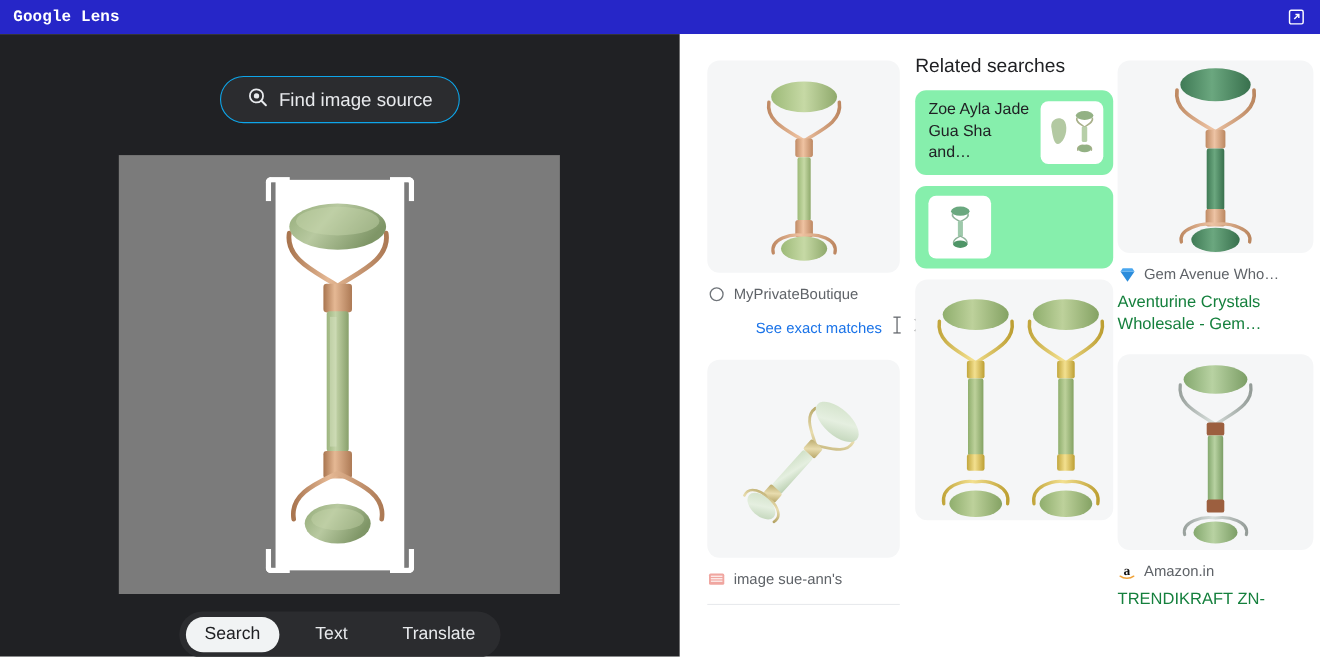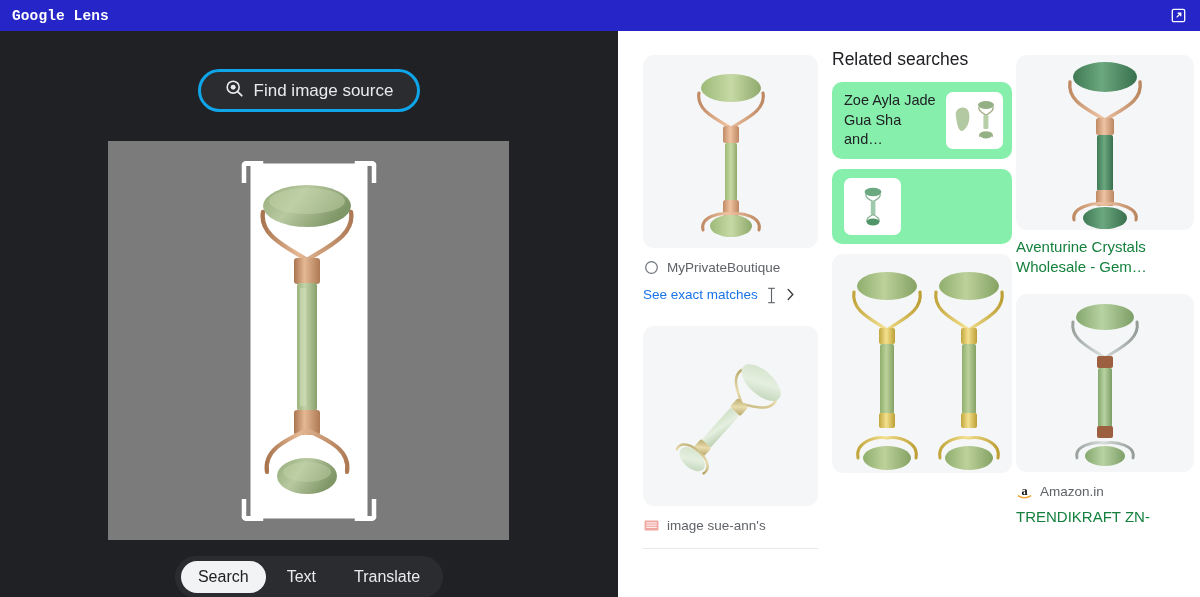--- a/index.html
+++ b/index.html
@@ -34,21 +34,21 @@
     position: absolute; left: 0; top: 31px; width: 618px; height: 566px;
     background: #202124;
   }
   .find-source-wrap {
     position: absolute; top: 38px; left: 0; width: 618px;
     display: flex; justify-content: center;
   }
   .find-source {
     display: inline-flex; align-items: center; gap: 10px;
     height: 43px; padding: 0 24px;
-    border: 3px solid #0ea5e9; border-radius: 24px;
+    border: 1px solid #0ea5e9; border-radius: 24px;
     background: #2b2c2f;
     color: #e8eaed; font-size: 17px; font-weight: 500;
     white-space: nowrap;
   }
   .find-source .lens-ico { display: block; }
 
   
   .img-stage {
     position: absolute; left: 108px; top: 110px;
     width: 401px; height: 399px;
@@ -73,21 +73,21 @@
   .sel i.bl { left: 0; bottom: 0; border-right: none; border-top: none; border-bottom-left-radius: 5px;}
   .sel i.br { right: 0; bottom: 0; border-left: none; border-top: none; border-bottom-right-radius: 5px;}
 
   
   .modes {
     position: absolute; left: 0; top: 525px; width: 618px;
     display: flex; justify-content: center;
   }
   .modes-inner {
     display: inline-flex; align-items: center;
-    background: #2b2c2f; border-radius: 22px; padding: 5px 6px; gap: 4px;
+    background: #2b2c2f; border-radius: 22px; padding: 5px 6px; gap: 16px;
   }
   .mode {
     padding: 7px 17px; border-radius: 18px;
     font-size: 16px; color: #e8eaed; white-space: nowrap;
   }
   .mode.active { background: #f1f3f4; color: #202124; font-weight: 500; }
 
   
   .results {
     position: absolute; left: 618px; top: 31px; width: 582px; height: 566px;
@@ -102,21 +102,21 @@
     background: #f5f6f7; border-radius: 11px; overflow: hidden;
     display: flex; align-items: center; justify-content: center;
     position: relative;
   }
   .src-row { display: flex; align-items: center; gap: 7px; margin-top: 11px; }
   .favicon { width: 17px; height: 17px; flex: 0 0 17px; display: flex; align-items: center; justify-content: center; }
   .src-name { font-size: 13.5px; color: #5f6368; white-space: nowrap; overflow: hidden; text-overflow: ellipsis; }
   .res-title {
     margin-top: 7px; font-size: 15px; line-height: 1.33; color: #15803d;
   }
-  .exact-row { display: flex; gap: 8px; margin-top: 11px; }
+  .exact-row { display: flex; align-items: center; gap: 8px; margin-top: 11px; margin-left: 44px; }
   .exact-link { font-size: 13.5px; color: #1a73e8; white-space: nowrap; }
 
   
   .rel-head { font-size: 17.5px; color: #202124; margin: 18px 0 12px 0; }
   .rel-chip {
     display: flex; align-items: center; justify-content: space-between;
     background: #86efac; border-radius: 10px; padding: 9px 9px 9px 12px;
     margin-bottom: 10px; gap: 8px;
   }
   .rel-txt { font-size: 14.5px; line-height: 1.35; color: #202124; }
@@ -405,20 +405,29 @@
             </defs>
             <path d="M20 22 C17 42, 40 50, 55 60 C70 50, 93 42, 90 22" fill="none" stroke="url(#ggo)" stroke-width="3.4" stroke-linecap="round"></path>
             <ellipse cx="55" cy="17" rx="32" ry="15" fill="url(#gj)"></ellipse>
             <rect x="46" y="58" width="18" height="17" rx="2.5" fill="url(#ggo)"></rect>
             <rect x="47" y="75" width="16" height="56" rx="2" fill="url(#gj)"></rect>
             <rect x="46" y="130" width="18" height="16" rx="2.5" fill="url(#ggo)"></rect>
             <path d="M24 160 C21 148, 42 142, 55 144 C68 142, 89 148, 86 160" fill="none" stroke="url(#ggo)" stroke-width="3" stroke-linecap="round"></path>
             <ellipse cx="55" cy="158" rx="22" ry="11" fill="url(#gj)"></ellipse>
           </svg>
         </div>
+        <div class="src-row">
+          <span class="favicon">
+            <svg width="16" height="16" viewBox="0 0 16 16">
+                <path d="M1.6 4.8h12.8L8 14.2 1.6 4.8Z" fill="#2b8cdb"></path>
+                <path d="M1.6 4.8h12.8l-2-2.9H3.6l-2 2.9Z" fill="#4aa7ef"></path>
+              </svg>
+          </span>
+          <span class="src-name">Gem Avenue Who…</span>
+        </div>
         <div class="res-title">Aventurine Crystals Wholesale - Gem…</div>
       </div>
 
       <div style="margin-top:17px;">
         <div class="card-img" style="height:178px;">
           <svg width="108" height="166" viewBox="0 0 108 166">
             <defs>
               <linearGradient id="aj" x1="0" y1="0" x2="1" y2="0">
                   <stop offset="0%" stop-color="#84a86e"></stop>
                   <stop offset="45%" stop-color="#b8d2a2"></stop>

